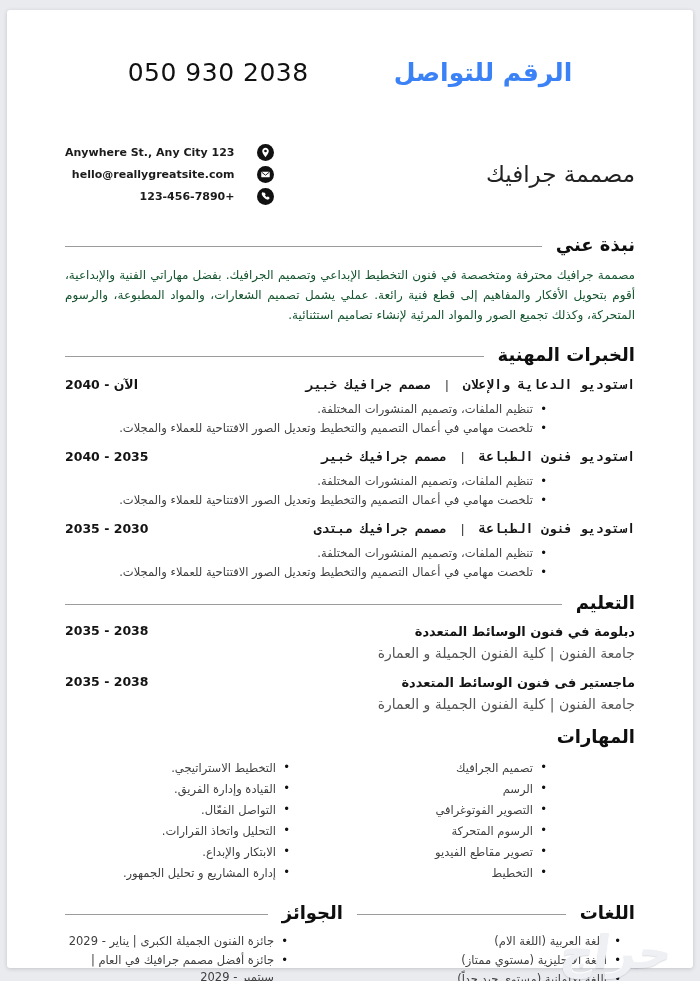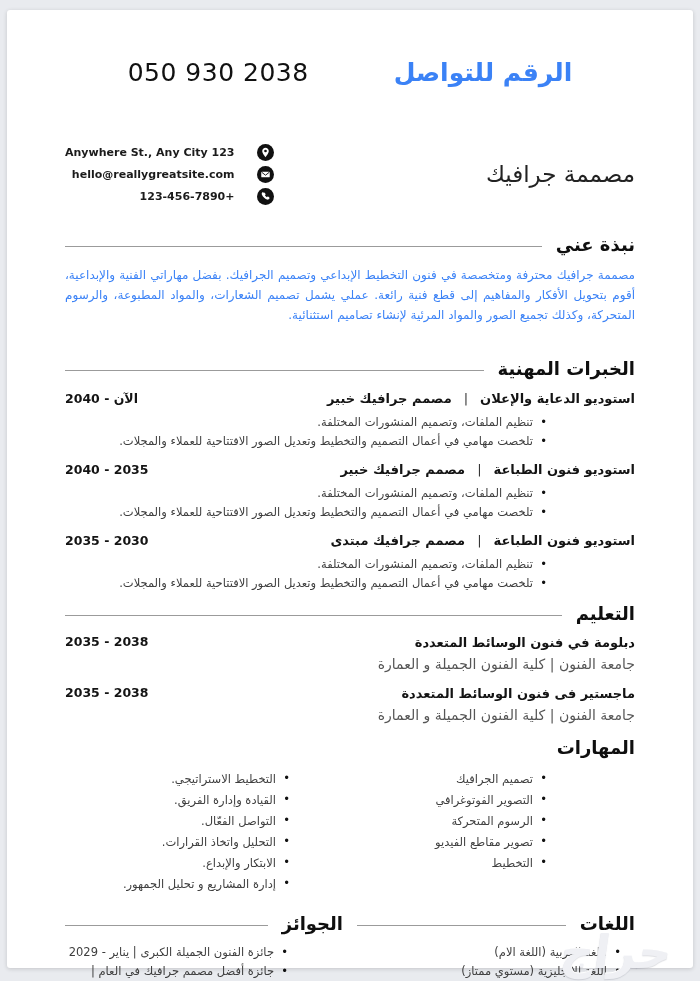--- a/index.html
+++ b/index.html
@@ -31,25 +31,25 @@
   .contacts{direction:ltr;}
   .contact-row{display:flex;align-items:center;justify-content:flex-end;gap:23px;height:22px;}
   .contact-row .txt{font-size:11px;font-weight:700;color:#1b1b1b;white-space:nowrap;}
   .contact-row .ico{width:17px;height:17px;display:inline-block;flex:0 0 auto;}
   .contact-row .ico svg{display:block;width:100%;height:100%;}
   
   .sec{display:flex;align-items:center;gap:14px;margin:0 0 8px 0;}
   .sec h2{margin:0;font-size:18px;font-weight:800;color:#0f0f0f;white-space:nowrap;line-height:24px;}
   .sec .rule{flex:1;height:1px;background:#9b9b9b;margin-top:3px;}
   
-  .about p{margin:2px 0 32px 0;font-size:12px;line-height:1.68;color:#3b82f6;text-align:justify;}
+  .about p{margin:2px 0 18px 0;font-size:12px;line-height:1.68;color:#14532d;text-align:justify;}
   
   .job{margin-bottom:10px;}
   .job-head{display:flex;justify-content:space-between;align-items:baseline;line-height:20px;}
-  .job-title{font-size:13px;font-weight:700;color:#141414;}
+  .job-title{font-size:13px;font-weight:700;color:#141414;font-family:Liberation Mono, monospace;}
   .job-title .sep{padding:0 12px;font-weight:400;color:#333;}
   .date{font-size:12.5px;font-weight:700;color:#141414;direction:ltr;white-space:nowrap;}
   ul.bullets{list-style:none;margin:5px 88px 0 0;padding:0;}
   ul.bullets li{
     position:relative;padding-right:14px;margin-bottom:2px;
     font-size:11.5px;line-height:17px;color:#3e3e3e;
   }
   ul.bullets li::before{content:"•";position:absolute;right:0;top:0;color:#111;}
   .exp-wrap{margin-bottom:7px;}
   
@@ -200,20 +200,21 @@
   </div>
 
   <div>
     <div class="sec no-rule">
       <h2>المهارات</h2>
 
     </div>
     <div class="skills-grid">
       <ul class="bullets col-skills-r">
         <li>تصميم الجرافيك</li>
+        <li>الرسم</li>
         <li>التصوير الفوتوغرافي</li>
         <li>الرسوم المتحركة</li>
         <li>تصوير مقاطع الفيديو</li>
         <li>التخطيط</li>
       </ul>
       <ul class="bullets col-skills-l">
         <li>التخطيط الاستراتيجي.</li>
         <li>القيادة وإدارة الفريق.</li>
         <li>التواصل الفعّال.</li>
         <li>التحليل واتخاذ القرارات.</li>

